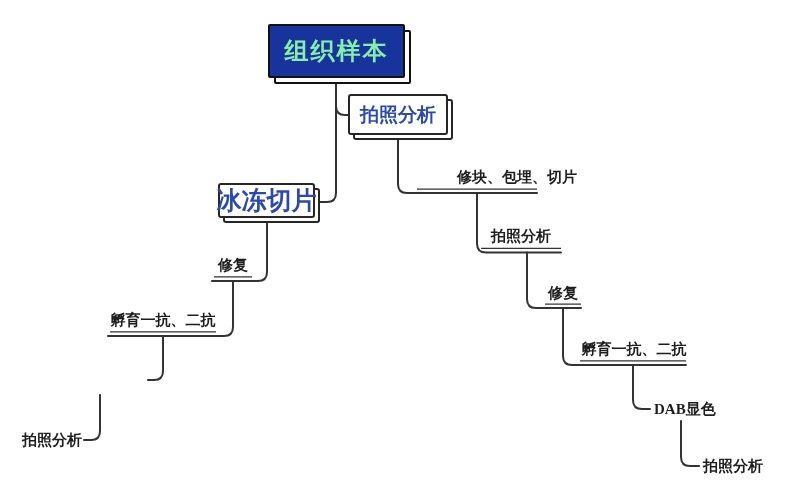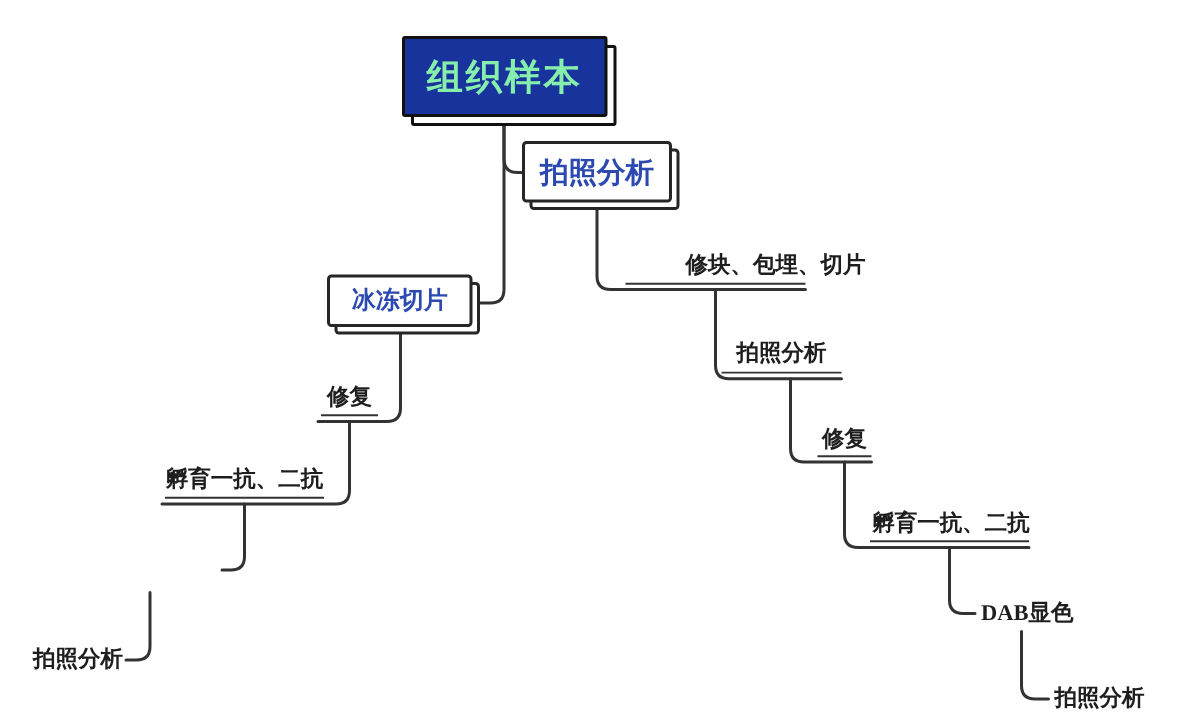--- a/index.html
+++ b/index.html
@@ -16,21 +16,21 @@
     box-shadow:5px 5px 0 -2px #ffffff,5px 5px 0 0 #262626;
     font-weight:700;color:#2c49b0;white-space:nowrap;
   }
   #node-root{
     left:268px;top:24px;width:137px;height:54px;
     background:#19339c;color:#86efac;border-color:#111111;border-radius:2px;
     box-shadow:6px 6px 0 -2px #ffffff,6px 6px 0 0 #111111;
     font-size:24px;letter-spacing:2px;
   }
   #node-paraffin{left:348px;top:94px;width:100px;height:41px;font-size:19px;}
-  #node-frozen{left:218px;top:183px;width:97px;height:35px;font-size:16px;}
+  #node-frozen{left:218px;top:183px;width:97px;height:35px;font-size:25px;}
   .step{
     position:absolute;height:20px;line-height:20px;
     font-family:"Liberation Serif",serif;font-size:15px;font-weight:600;color:#1e1e1e;
     text-align:center;white-space:nowrap;
   }
   #step-r0{left:410px;top:167px;width:134px;margin-left:40px;}
   #step-r1{left:474px;top:226px;width:94px;}
   #step-r2{left:537px;top:283px;width:52px;}
   #step-r3{left:574px;top:339px;width:120px;}
   #step-r4{left:654px;top:399px;text-align:right;}

